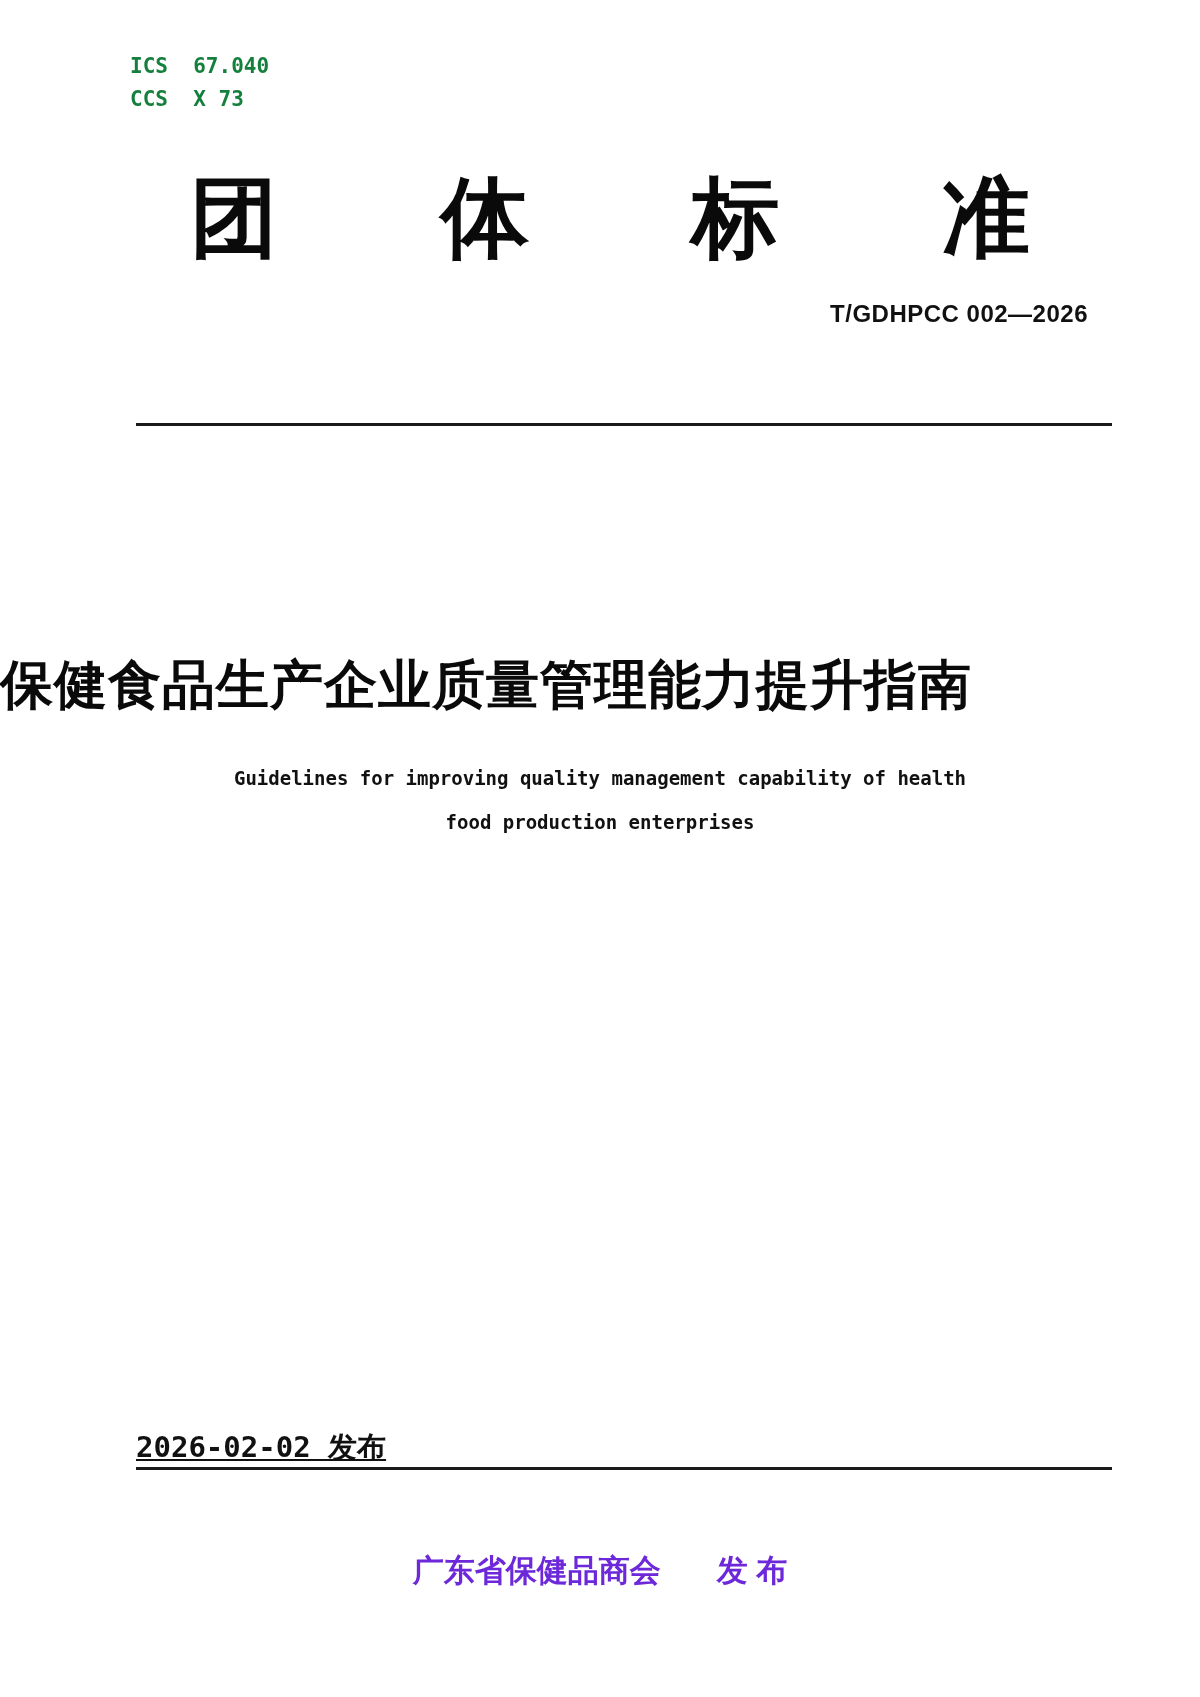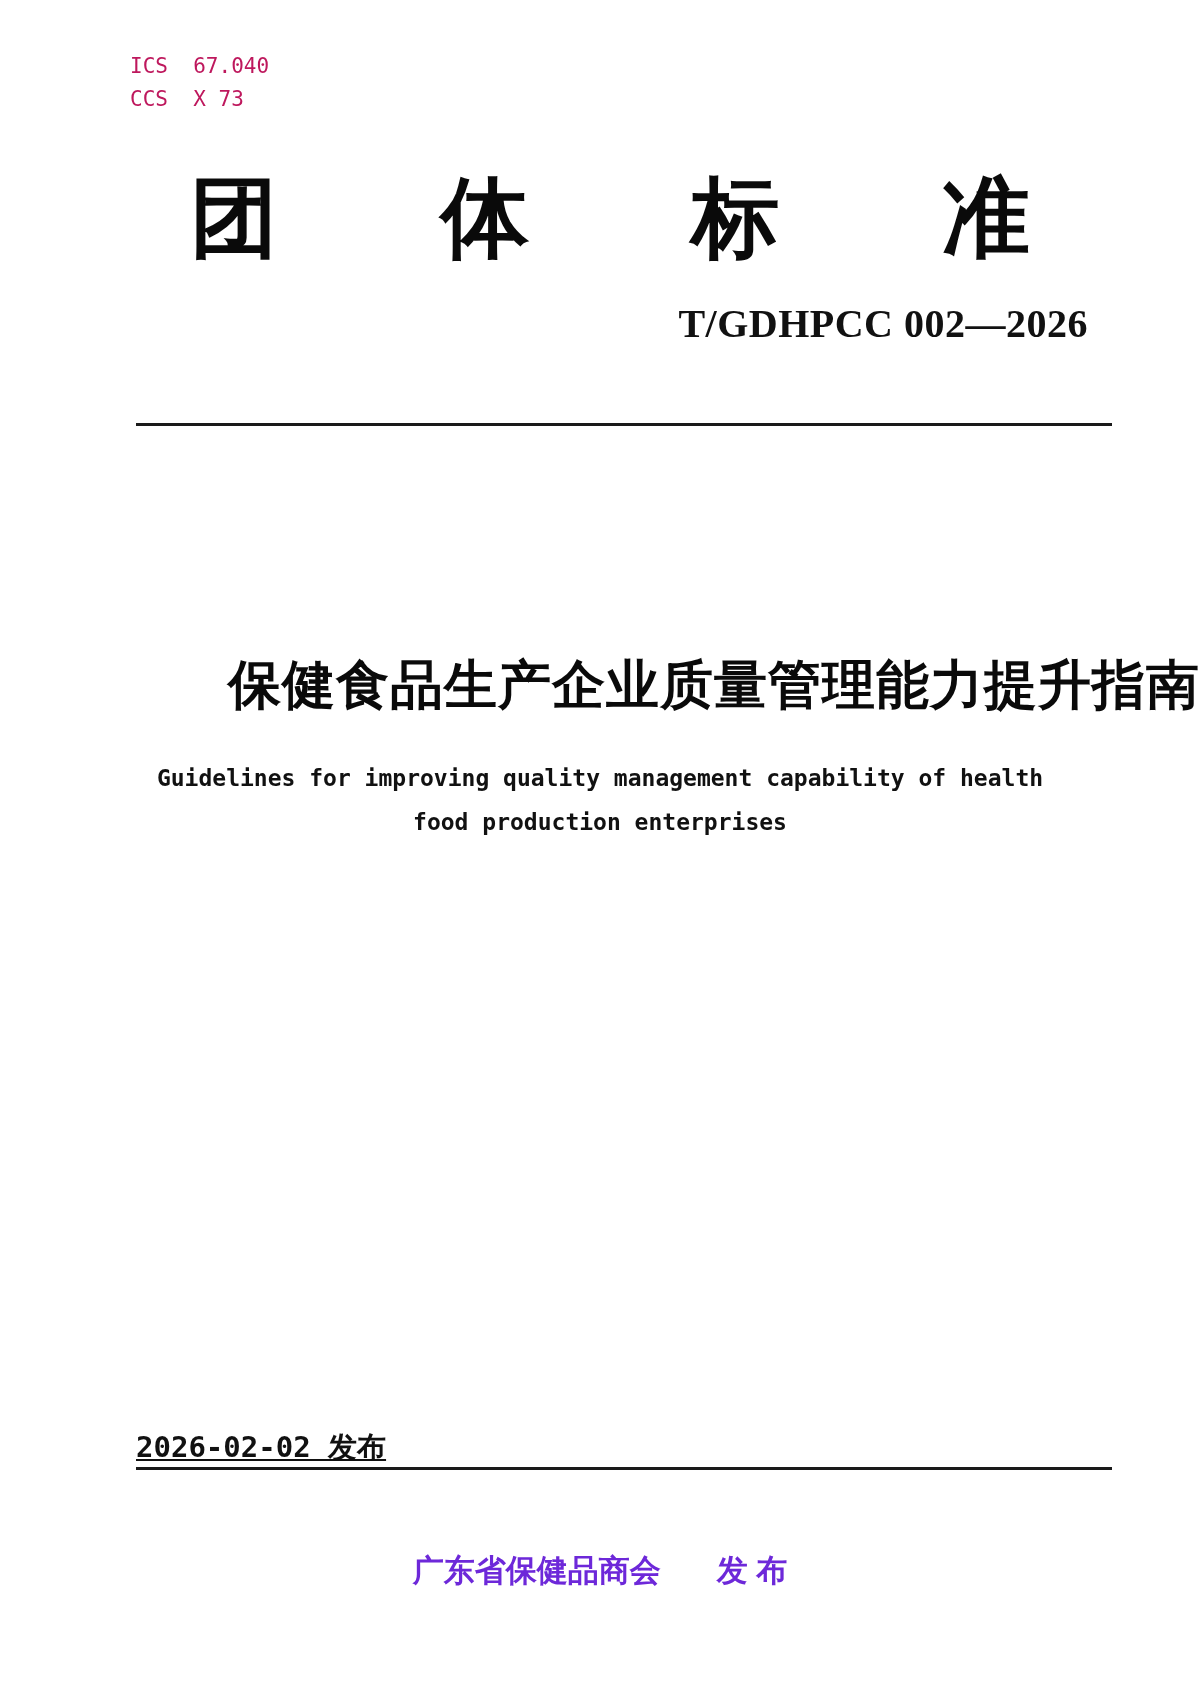--- a/index.html
+++ b/index.html
@@ -19,24 +19,24 @@
 
   
   .meta-block {
     position: absolute;
     top: 50px;
     left: 130px;
   }
   .meta-line {
     font-family: "DejaVu Sans Mono", monospace;
     font-size: 21px;
-    font-weight: normal;
+    font-weight: bold;
     line-height: 33px;
     white-space: pre;
-    color: #be185d;
+    color: #15803d;
   }
 
   
   .standard-type {
     position: absolute;
     top: 172px;
     left: 190px;
     width: 840px;
     display: flex;
     justify-content: space-between;
@@ -44,22 +44,22 @@
     font-weight: bold;
     line-height: 92px;
     color: #0a0a0a;
   }
 
   
   .standard-number {
     position: absolute;
     top: 300px;
     right: 112px;
-    font-family: Liberation Serif, serif;
-    font-size: 40px;
+    font-family: Liberation Sans, sans-serif;
+    font-size: 24px;
     font-weight: bold;
     letter-spacing: 0.5px;
     color: #111111;
     white-space: pre;
   }
 
   .rule {
     position: absolute;
     left: 136px;
     width: 976px;
@@ -73,37 +73,37 @@
     top: 1467px;
     height: 3px;
   }
 
   
   .title-zh {
     position: absolute;
     top: 650px;
     left: 0;
     width: 1200px;
-    text-align: right;
+    text-align: left;
     font-size: 53px;
     font-weight: bold;
     letter-spacing: 1px;
     color: #0a0a0a;
     white-space: nowrap;
   }
 
   
   .title-en {
     position: absolute;
     top: 756px;
     left: 0;
     width: 1200px;
     text-align: center;
     font-family: "DejaVu Sans Mono", monospace;
-    font-size: 23px;
+    font-size: 19px;
     font-weight: bold;
     line-height: 44px;
     color: #111111;
   }
   .title-en .en-line { white-space: pre; }
 
   
   .dates-row {
     position: absolute;
     top: 1428px;

